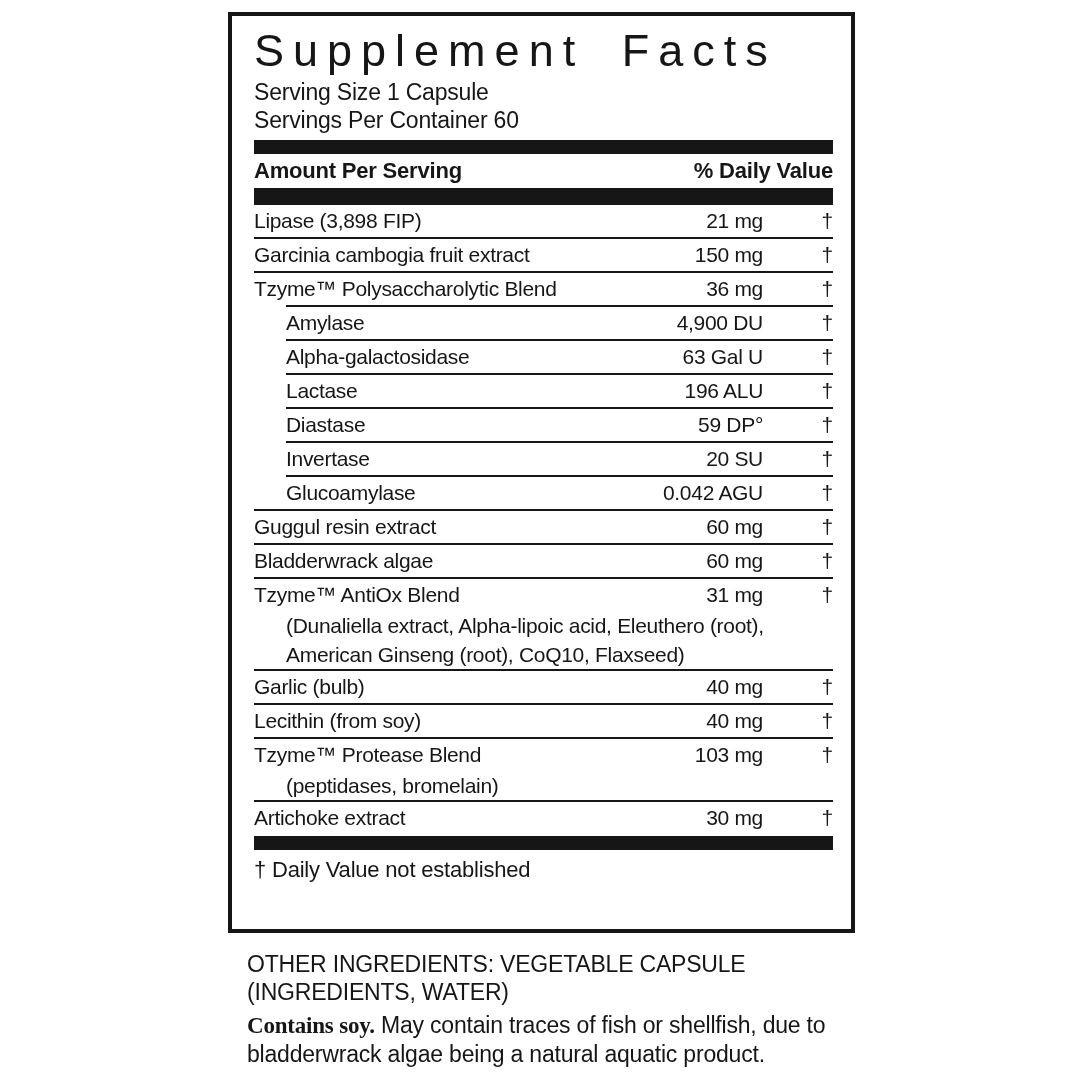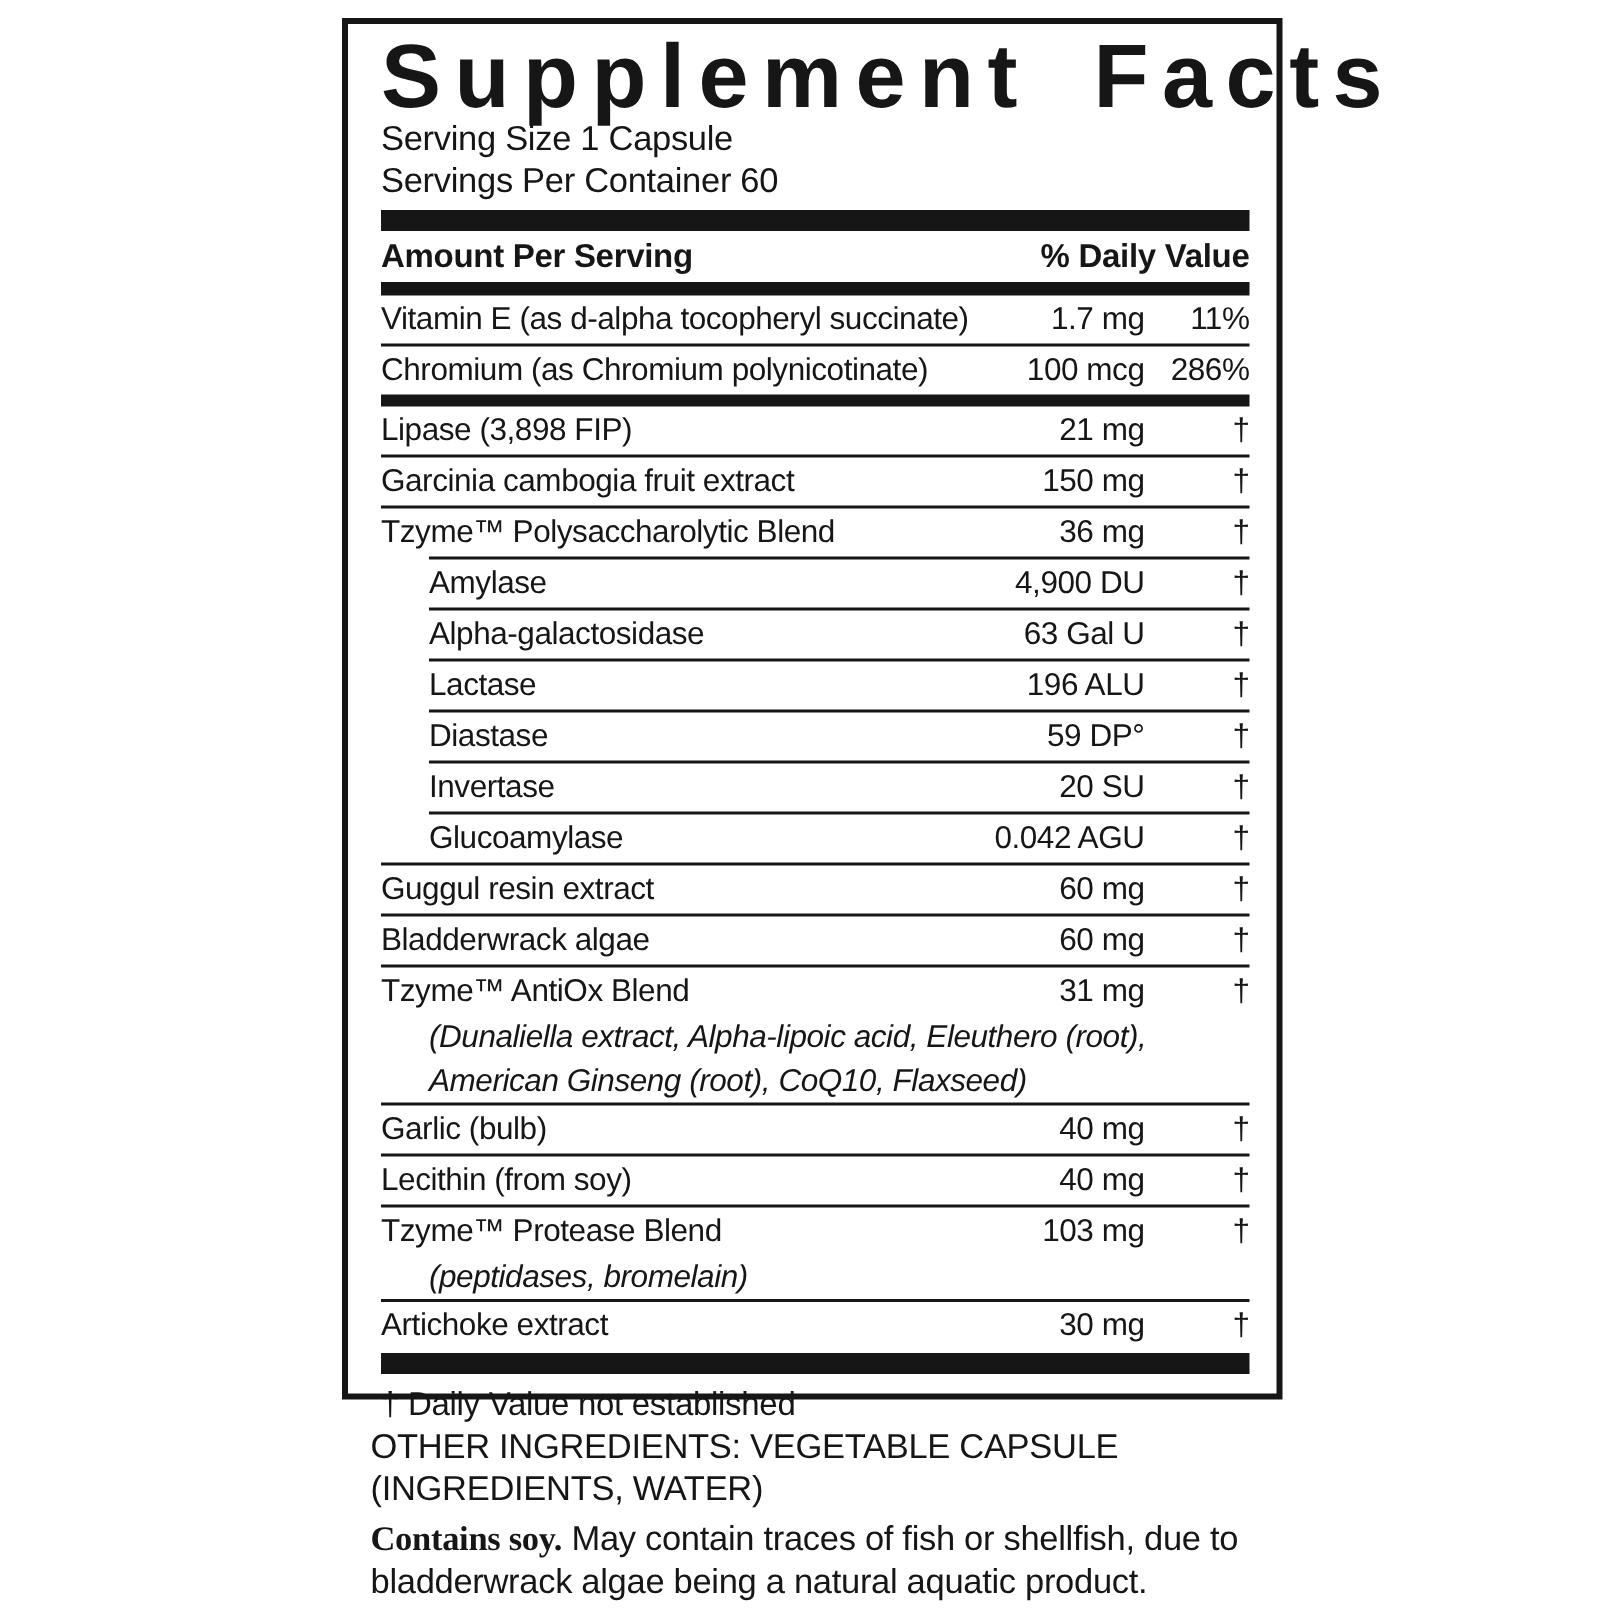--- a/index.html
+++ b/index.html
@@ -26,22 +26,22 @@
     left: 228px;
     top: 12px;
     width: 627px;
     height: 921px;
     box-sizing: border-box;
     border: 4px solid #161616;
     background: #ffffff;
     padding: 6px 18px 6px 22px;
   }
   .facts-title {
-    font-size: 60px;
-    font-weight: bold;
+    font-size: 45px;
+    font-weight: normal;
     letter-spacing: 9px;
     word-spacing: 16px;
     line-height: 54px;
     margin-top: 2px;
     white-space: nowrap;
   }
   .serving-line {
     font-size: 23px;
     line-height: 28px;
     letter-spacing: -0.2px;
@@ -73,21 +73,20 @@
     font-size: 21px;
     letter-spacing: -0.3px;
     border-top: 2px solid #161616;
   }
   .row.first { border-top: none; }
   .row.indent { margin-left: 32px; }
   .row.continuation {
     border-top: none;
     padding-left: 32px;
     line-height: 29px;
-    font-style: italic;
   }
   .row .name {
     flex: 1;
     white-space: nowrap;
     overflow: visible;
   }
   .row .amount {
     min-width: 100px;
     text-align: right;
     white-space: nowrap;
@@ -133,32 +132,20 @@
 
     <div class="bar bar-thick-top"></div>
 
     <div class="col-header-row">
       <span>Amount Per Serving</span>
       <span>% Daily Value</span>
     </div>
 
     <div class="bar bar-under-header"></div>
 
-    <div class="rows" id="nutrient-rows">
-        <div class="row first">
-    <span class="name">Vitamin E (as d-alpha tocopheryl succinate)</span>
-    <span class="amount">1.7 mg</span>
-    <span class="dv">11%</span>
-  </div>
-        <div class="row">
-    <span class="name">Chromium (as Chromium polynicotinate)</span>
-    <span class="amount">100 mcg</span>
-    <span class="dv">286%</span>
-  </div>
-      </div>
 
     <div class="bar bar-mid"></div>
 
     <div class="rows" id="ingredient-rows">
         <div class="row first">
     <span class="name">Lipase (3,898 FIP)</span>
     <span class="amount">21 mg</span>
     <span class="dv">†</span>
   </div>
         <div class="row">

